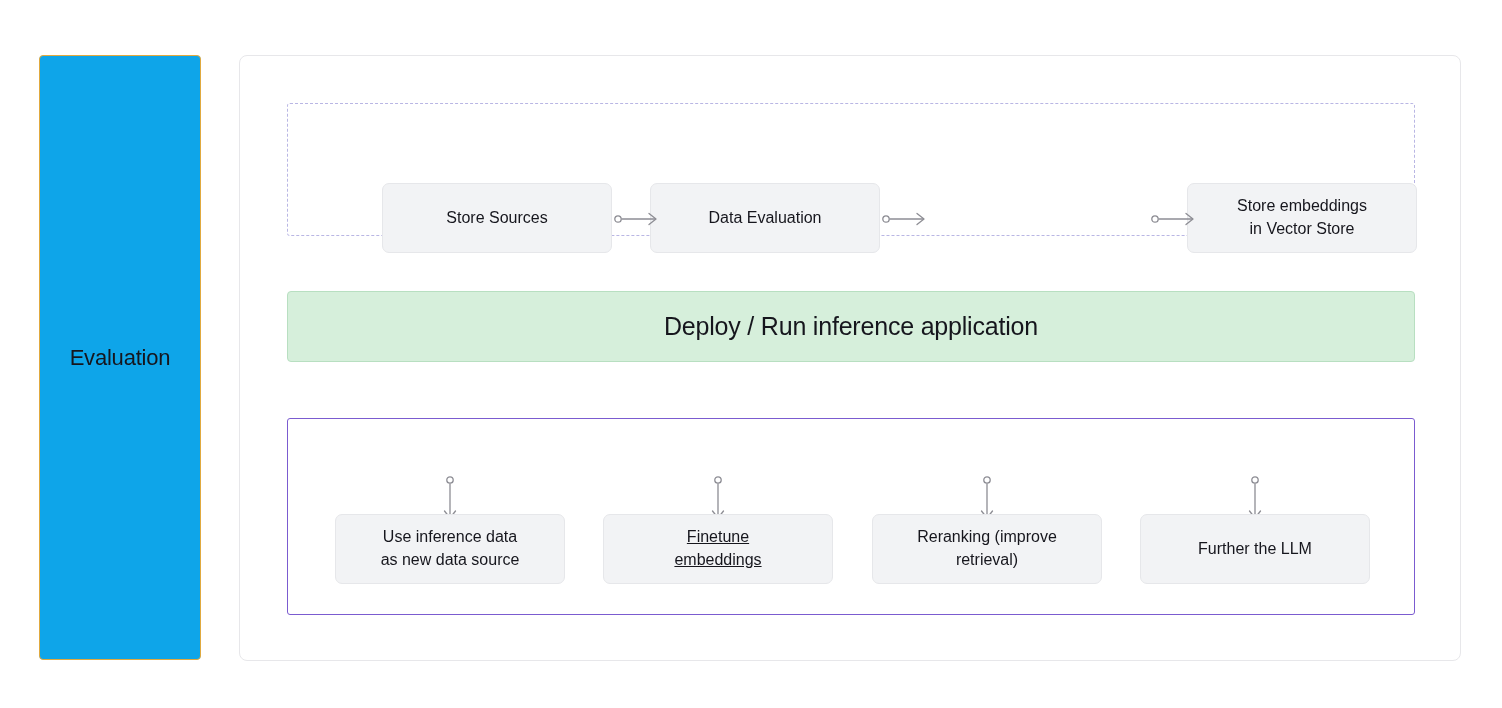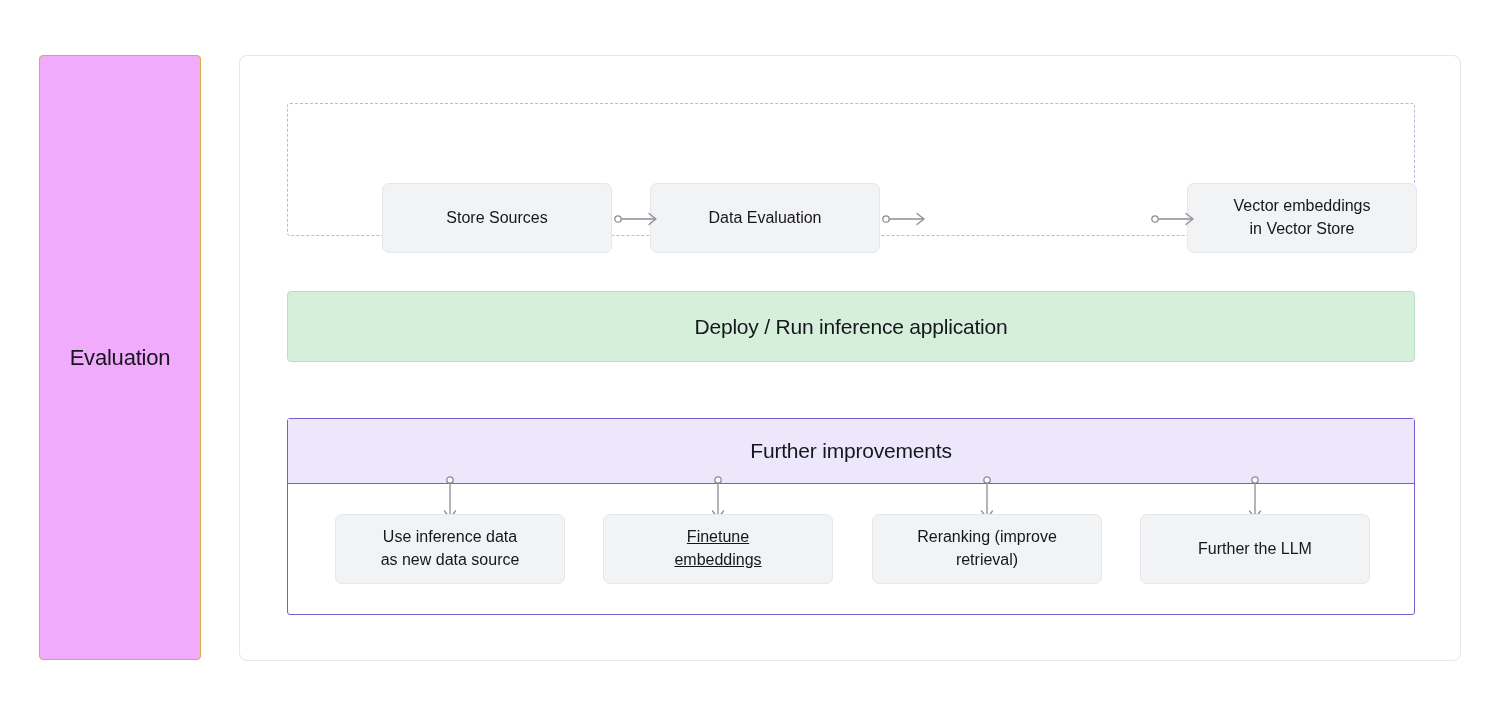--- a/index.html
+++ b/index.html
@@ -17,21 +17,21 @@
     overflow: hidden;
   }
 
   
   .eval-panel {
     position: absolute;
     left: 39px;
     top: 55px;
     width: 162px;
     height: 605px;
-    background: #f0abfc;
+    background: #0ea5e9;
     border: 1px solid #e0a93f;
     border-radius: 4px;
     display: flex;
     align-items: center;
     justify-content: center;
     box-sizing: border-box;
   }
   .eval-label {
     font-size: 22px;
     font-weight: 500;
@@ -110,21 +110,21 @@
     height: 71px;
     background: #d6efdb;
     border: 1px solid #b8dfc1;
     border-radius: 4px;
     box-sizing: border-box;
     display: flex;
     align-items: center;
     justify-content: center;
   }
   .band-title {
-    font-size: 21px;
+    font-size: 25px;
     font-weight: 500;
     letter-spacing: -0.2px;
     color: #16161d;
   }
 
   
   .improve-group {
     position: absolute;
     left: 47px;
     top: 362px;         
@@ -184,21 +184,21 @@
       <span>Store Sources</span>
     </div>
 
     <div class="node n1">
       <span>Data Evaluation</span>
     </div>
 
 
     <div class="node n3">
       <div>
-        <span>Vector embeddings</span><br>
+        <span>Store embeddings</span><br>
         <span>in Vector Store</span>
       </div>
     </div>
 
     <div class="h-conn c0">
       <svg class="conn-svg" width="46" height="16" viewBox="0 0 46 16">
         <circle cx="4" cy="8" r="3.2" fill="#ffffff" stroke="#8d8d94" stroke-width="1.3"></circle>
         <line x1="7.5" y1="8" x2="42" y2="8" stroke="#8d8d94" stroke-width="1.3"></line>
         <polyline points="35,2.5 42,8 35,13.5" fill="none" stroke="#8d8d94" stroke-width="1.3" stroke-linecap="round" stroke-linejoin="round"></polyline>
       </svg>
@@ -220,23 +220,20 @@
       </svg>
     </div>
   </div>
 
   <div class="deploy-band">
     <span class="band-title">Deploy / Run inference application</span>
   </div>
 
   <div class="improve-group row2">
 
-    <div class="improve-header">
-      <span class="band-title">Further improvements</span>
-    </div>
 
     <div class="v-conn v0">
       <svg class="conn-svg" width="16" height="46" viewBox="0 0 16 46">
         <circle cx="8" cy="4" r="3.2" fill="#ffffff" stroke="#8d8d94" stroke-width="1.3"></circle>
         <line x1="8" y1="7.5" x2="8" y2="42" stroke="#8d8d94" stroke-width="1.3"></line>
         <polyline points="2.5,35 8,42 13.5,35" fill="none" stroke="#8d8d94" stroke-width="1.3" stroke-linecap="round" stroke-linejoin="round"></polyline>
       </svg>
     </div>
     <div class="v-conn v1">
       <svg class="conn-svg" width="16" height="46" viewBox="0 0 16 46">

